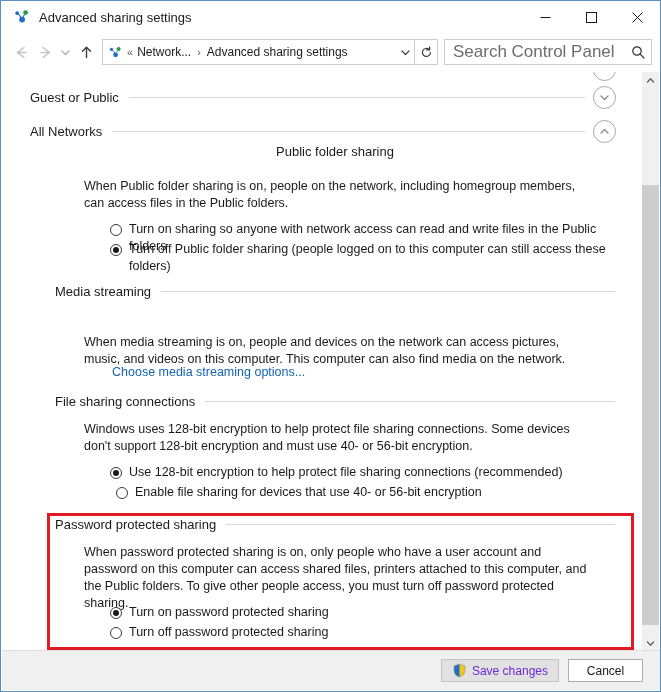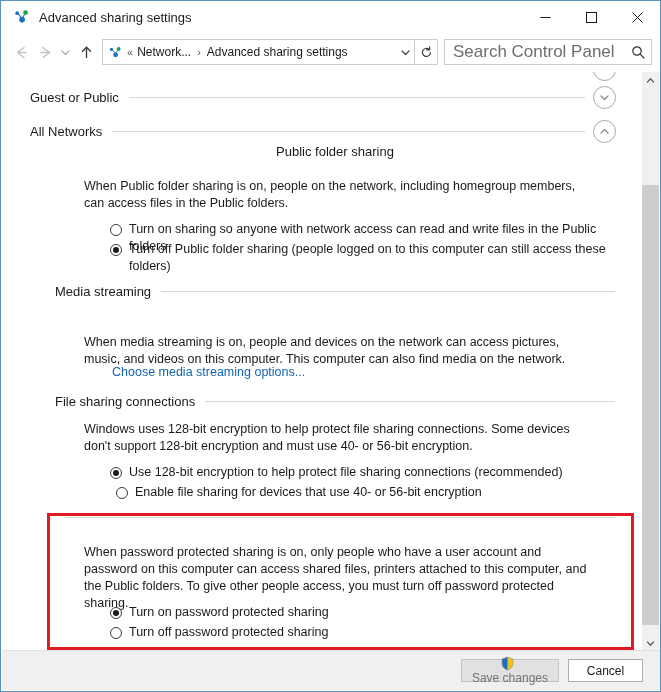--- a/index.html
+++ b/index.html
@@ -285,24 +285,23 @@
     color: #1a1a1a;
     display: flex;
     align-items: center;
     justify-content: center;
     padding: 0 10px;
     box-sizing: border-box;
     margin-left: 9px;
     font-family: "Liberation Sans", sans-serif;
   }
   .btn.disabled {
-    color: #737373;
+    color: #6d28d9;
     background: #e1e1e1;
     border-color: #c4c4c4;
-    flex-direction: column;
   }
   .btn.cancel { background: #ffffff; border-color: #adadad; }
   .shield { width: 15px; height: 15px; margin-right: 5px; flex:0 0 auto;}
 </style>
 </head>
 <body>
 
 <div id="window">
 
   <div class="titlebar">
@@ -458,20 +457,21 @@
     <div class="radio-row" style="position:absolute; left:108px; top:391px; width:500px;">
       <span class="radio checked"></span>
       <span class="radio-label">Use 128-bit encryption to help protect file sharing connections (recommended)</span>
     </div>
     <div class="radio-row" style="position:absolute; left:114px; top:411px; width:500px;">
       <span class="radio"></span>
       <span class="radio-label">Enable file sharing for devices that use 40- or 56-bit encryption</span>
     </div>
 
     <div class="sec-head" style="position:absolute; left:53px; top:445px; width:560px;">
+      <span class="lbl">Password protected sharing</span>
       <span class="rule"></span>
     </div>
     <div class="body-text" style="position:absolute; left:82px; top:472px; width:512px;">When password protected sharing is on, only people who have a user account and password on this computer can access shared files, printers attached to this computer, and the Public folders. To give other people access, you must turn off password protected sharing.</div>
 
     <div class="radio-row" style="position:absolute; left:108px; top:531px; width:500px;">
       <span class="radio checked"></span>
       <span class="radio-label">Turn on password protected sharing</span>
     </div>
     <div class="radio-row" style="position:absolute; left:108px; top:551px; width:500px;">
       <span class="radio"></span>

